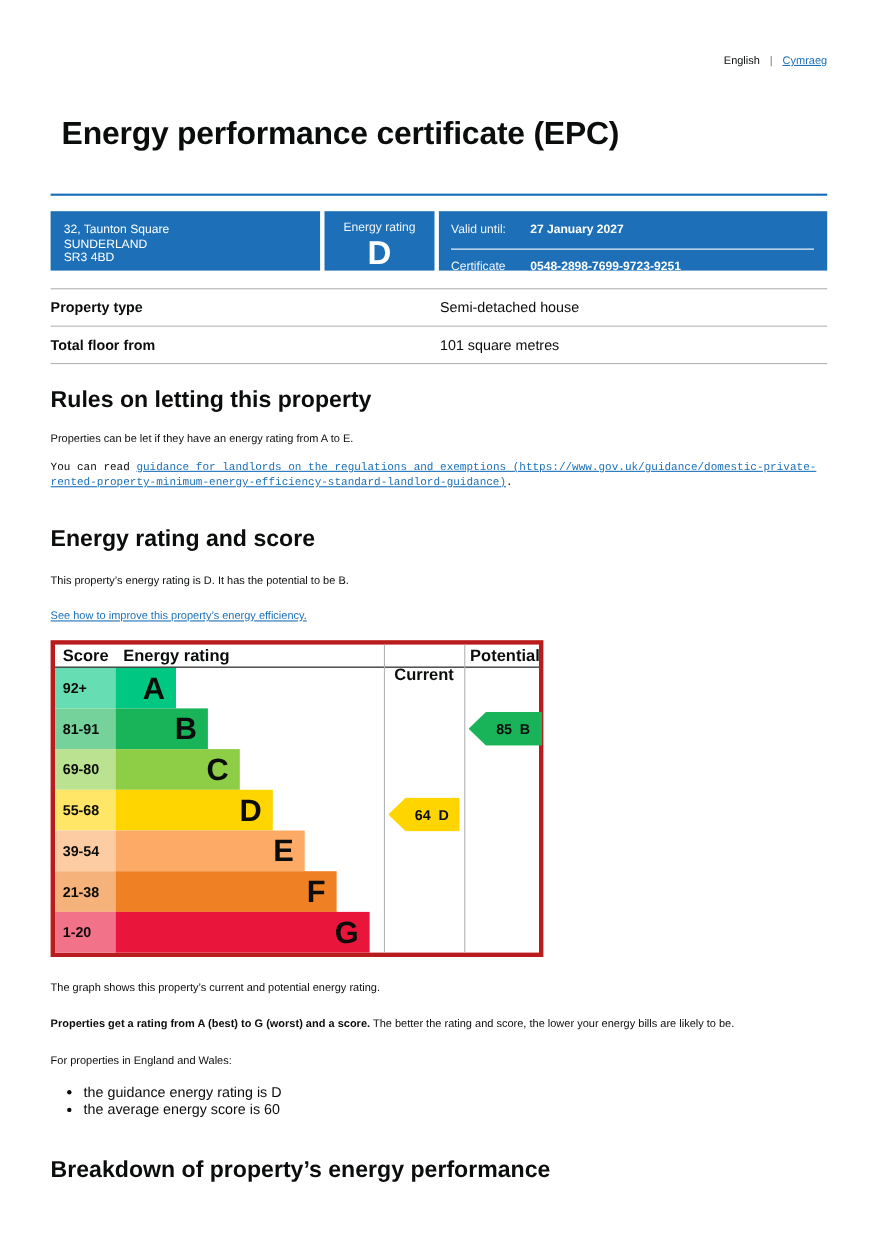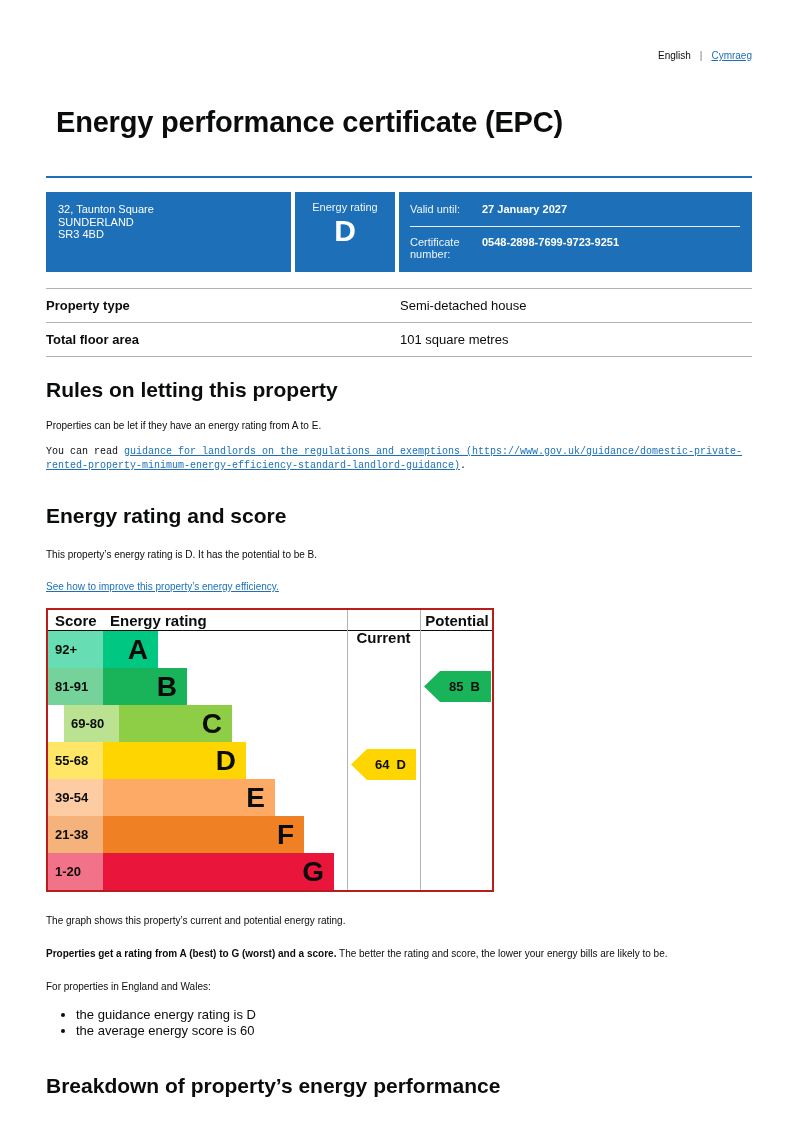--- a/index.html
+++ b/index.html
@@ -11,21 +11,21 @@
   .lang-row { margin-top: 50px; text-align: right; font-size: 10px; }
   .lang-current { color: #0b0c0c; }
   .lang-divider { color: #6f777b; margin: 0 9px; }
   .lang-link { color: #1d70b8; text-decoration: underline; cursor: pointer; }
 
   
   h1.page-title { font-size: 29px; font-weight: bold; margin: 45px 0 0 10px; letter-spacing: -0.2px; }
   .title-rule { height: 2px; background: #1d70b8; margin-top: 37px; }
 
   
-  .cert-box { display: flex; gap: 4px; margin-top: 14px; height: 80px; }
+  .cert-box { display: flex; gap: 4px; margin-top: 14px; height: 54px; }
   .cert-box .panel { background: #1d70b8; color: #ffffff; }
   .panel-address { width: 245px; padding: 11px 8px 0 12px; font-size: 11px; line-height: 12.5px; color: rgba(255,255,255,0.93); }
   .panel-rating { width: 100px; text-align: center; padding-top: 9px; }
   .panel-rating .label { font-size: 11px; color: rgba(255,255,255,0.93); }
   .panel-rating .value { font-size: 30px; font-weight: bold; line-height: 32px; margin-top: 2px; }
   .panel-validity { flex: 1; padding: 11px 12px 0 11px; font-size: 11px; }
   .validity-row { display: flex; }
   .validity-row .vlabel { width: 72px; color: rgba(255,255,255,0.93); line-height: 12.5px; }
   .validity-row .vvalue { font-weight: bold; line-height: 12.5px; }
   .validity-divider { border-bottom: 1px solid rgba(255,255,255,0.9); margin: 10px 0 9px 0; }
@@ -48,21 +48,21 @@
   .p-rating-is { margin-top: 20px; }
   .p-improve { margin-top: 18px; }
   .p-graph-shows { margin-top: 22px; }
   .p-best-worst { margin-top: 19px; }
   .p-eng-wales { margin-top: 19px; }
   a.doc-link { color: #1d70b8; text-decoration: underline; cursor: pointer; }
 
   ul.avg-list { margin: 13px 0 0 30px; font-size: 13px; line-height: 16px; }
 
   
-  .epc-chart { position: relative; width: 448px; margin-top: 14px; border: 2px solid #b91c1c; }
+  .epc-chart { position: relative; width: 448px; margin-top: 14px; border: 4px solid #b91c1c; }
   .epc-header { position: relative; height: 21px; border-bottom: 1px solid #0b0c0c; font-size: 15px; font-weight: bold; }
   .epc-header .h-score { position: absolute; left: 7px; top: 2px; }
   .epc-header .h-rating { position: absolute; left: 62px; top: 2px; }
   .epc-header .h-current { position: absolute; left: 299px; width: 73px; top: 19px; text-align: center; }
   .epc-header .h-potential { position: absolute; left: 372px; width: 74px; top: 2px; text-align: center; }
   .epc-row { display: flex; height: 37px; }
   .epc-score-cell { width: 55px; display: flex; align-items: center; padding-left: 7px; font-size: 13px; font-weight: bold; }
   .epc-bar { display: flex; align-items: center; justify-content: flex-end; padding-right: 10px; font-size: 28px; font-weight: bold; color: #0b0c0c; }
   .v-divider { position: absolute; top: 0; bottom: 0; width: 1px; background: #b1b4b6; }
   .v-div-1 { left: 299px; }
@@ -104,21 +104,21 @@
       </div>
     </div>
   </div>
 
   <div class="prop-table">
     <div class="prop-row">
       <div class="prop-label">Property type</div>
       <div class="prop-value">Semi-detached house</div>
     </div>
     <div class="prop-row">
-      <div class="prop-label">Total floor area</div>
+      <div class="prop-label">Total floor from</div>
       <div class="prop-value">101 square metres</div>
     </div>
   </div>
 
   <h2 class="section h2-rules">Rules on letting this property</h2>
   <p class="small p-let">Properties can be let if they have an energy rating from A to E.</p>
   <p class="small p-read"><span>You can read </span><a class="doc-link">guidance for landlords on the regulations and exemptions (https://www.gov.uk/guidance/domestic-private-rented-property-minimum-energy-efficiency-standard-landlord-guidance)</a><span>.</span></p>
 
   <h2 class="section h2-score">Energy rating and score</h2>
   <p class="small p-rating-is">This property’s energy rating is D. It has the potential to be B.</p>
@@ -133,21 +133,21 @@
     </div>
     <div class="epc-row">
         <div class="epc-score-cell" style="background: rgb(102, 221, 179);">92+</div>
         <div class="epc-bar" style="width: 55px; background: rgb(0, 199, 129);">A</div>
       </div>
     <div class="epc-row">
         <div class="epc-score-cell" style="background: rgb(117, 210, 155);">81-91</div>
         <div class="epc-bar" style="width: 84px; background: rgb(25, 180, 89);">B</div>
       </div>
     <div class="epc-row">
-        <div class="epc-score-cell" style="background: rgb(187, 226, 144); margin-left: 16px;">69-80</div>
+        <div class="epc-score-cell" style="background: rgb(187, 226, 144);">69-80</div>
         <div class="epc-bar" style="width: 113px; background: rgb(141, 206, 70);">C</div>
       </div>
     <div class="epc-row">
         <div class="epc-score-cell" style="background: rgb(255, 230, 102);">55-68</div>
         <div class="epc-bar" style="width: 143px; background: rgb(255, 213, 0);">D</div>
       </div>
     <div class="epc-row">
         <div class="epc-score-cell" style="background: rgb(253, 204, 163);">39-54</div>
         <div class="epc-bar" style="width: 172px; background: rgb(252, 170, 101);">E</div>
       </div>

